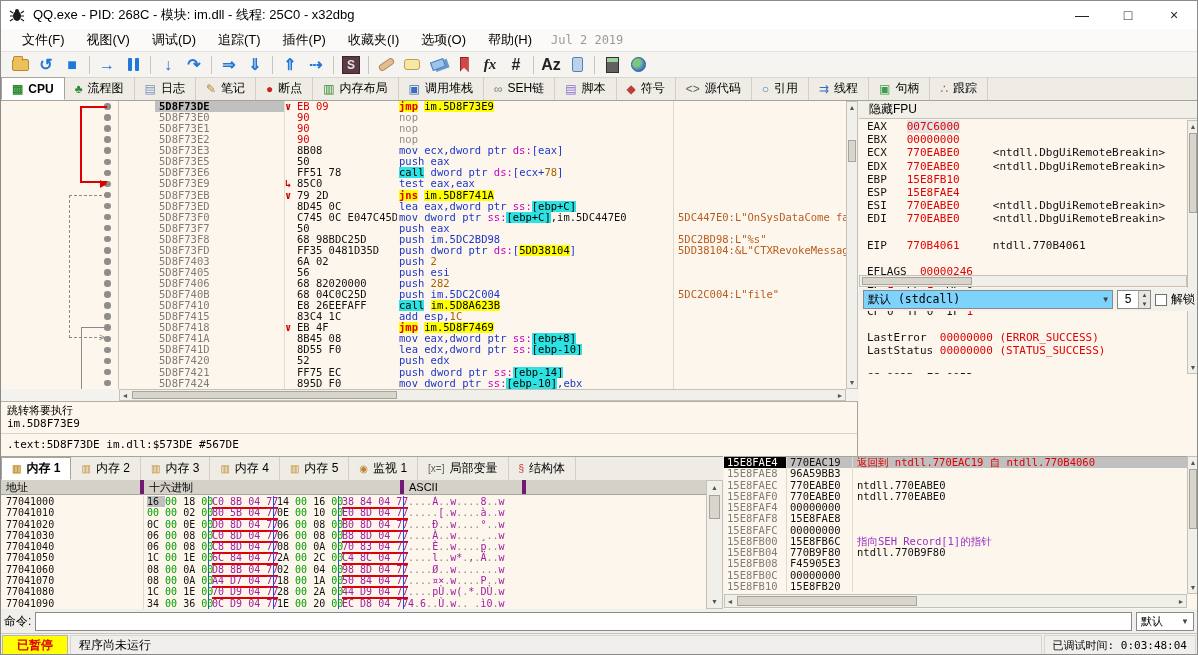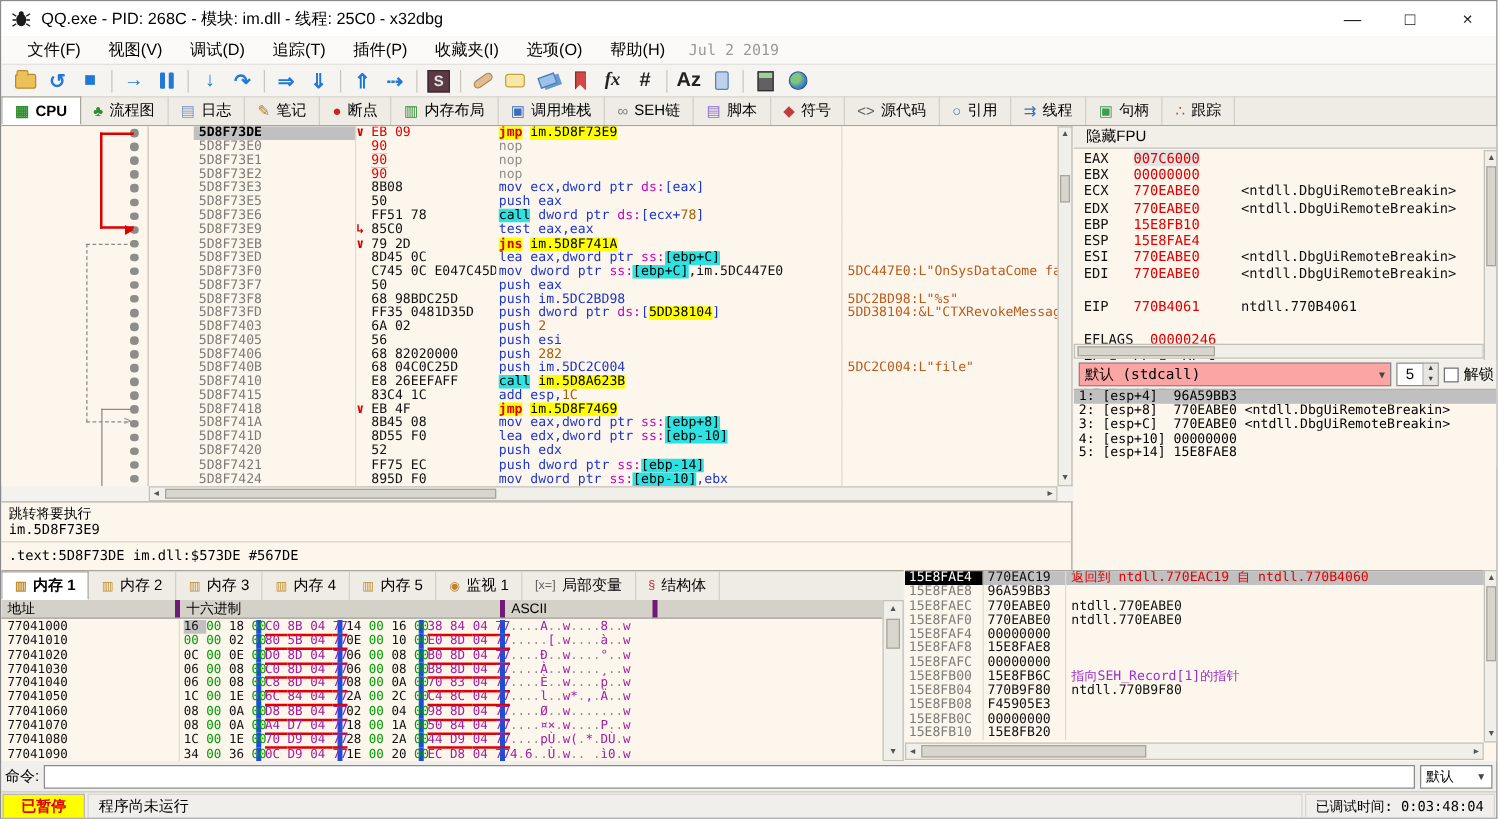--- a/index.html
+++ b/index.html
@@ -64,39 +64,39 @@
   #infobox .l2{border-top:1px solid #d8d4ca;margin-top:3px;padding:4px 0 0 6px;font-family:"DejaVu Sans Mono",monospace;}
   
   #regpane{position:absolute;left:858px;top:100px;width:340px;height:355px;background:#fdf6ec;}
   #reghdr{height:18px;background:#f2efe8;border-bottom:1px solid #c4c1b9;display:flex;align-items:center;padding-left:10px;font-size:12px;}
   #reglist{position:absolute;left:0;top:19px;width:328px;height:254px;overflow:hidden;}
   .rrow{height:13.2px;line-height:13.2px;font-size:11px;white-space:pre;padding-left:8px;font-family:"DejaVu Sans Mono",monospace;}
   .r{color:#e00000}.rh{color:#e00000;background:#e4e4e4}
   #vscroll-reg{left:1186px;top:119px;width:12px;height:254px;}
   #hscroll-reg{left:858px;top:274px;width:328px;height:12px;}
   #convrow{position:absolute;left:858px;top:287px;width:340px;height:23px;background:#f2f0ea;display:flex;align-items:center;gap:4px;padding:0 4px;}
-  #convsel{flex:1;height:19px;background:#fca5a5;border:1px solid #8a8a8a;display:flex;align-items:center;justify-content:space-between;padding:0 4px;font-family:"DejaVu Sans Mono",monospace;font-size:11.5px;gap:12px;}
+  #convsel{flex:1;height:19px;background:#7dd3fc;border:1px solid #8a8a8a;display:flex;align-items:center;justify-content:space-between;padding:0 4px;font-family:"DejaVu Sans Mono",monospace;font-size:11.5px;gap:12px;}
   #spin{width:34px;height:19px;background:#fff;border:1px solid #8a8a8a;display:flex;}
   #spin .v{flex:1;text-align:center;line-height:17px;}
   #spin .ud{width:12px;display:flex;flex-direction:column;font-size:6px;color:#444;border-left:1px solid #aaa;}
   #spin .ud div{flex:1;text-align:center;line-height:8px;background:#e8e6e0;}
   .chk{width:12px;height:12px;background:#fff;border:1px solid #707070;}
   #argslist{position:absolute;left:858px;top:310px;width:340px;height:145px;background:#fdf6ec;border-top:1px solid #b4b0a8;overflow:hidden;}
   .arow{height:11.2px;line-height:11.2px;font-size:10.5px;white-space:pre;padding-left:4px;font-family:"DejaVu Sans Mono",monospace;}
   .arow.sel{background:#c0c0c0;}
   
   #btabs{position:absolute;left:0;top:455px;width:722px;height:24px;background:#efece6;border-top:1px solid #a8a49c;display:flex;align-items:flex-end;}
   #membox{position:absolute;left:0;top:479px;width:722px;height:129px;background:#fdf6ec;border-right:1px solid #a8a49c;}
   #memhdr{height:15px;background:#d4d1c9;border-bottom:1px solid #a8a49c;display:flex;font-size:11px;}
   #memhdr div{border-right:4px solid #701a75;padding-left:5px;line-height:14px;}
   .mh-addr{width:143px;}.mh-hex{width:260px;}.mh-ascii{width:122px;}.mh-rest{flex:1;}
   #memrows{position:absolute;left:0;top:16px;width:705px;height:113px;overflow:hidden;}
   .mrow{height:11.3px;line-height:11.3px;font-size:10px;white-space:pre;display:flex;font-family:"DejaVu Sans Mono",monospace;}
   .m-addr{width:143px;flex:none;padding-left:5px;color:#111;border-right:1px solid #e0dacc;}
-  .m-grp{width:65px;flex:none;padding-left:3px;border-right:4px solid #1d4ed8;}
+  .m-grp{width:65px;flex:none;padding-left:3px;border-right:1px solid #1d4ed8;}
   .m-grp.ptr span{color:#a020a0;border-bottom:2px solid #e00000;}
   .m-ascii{width:122px;flex:none;padding-left:4px;}
   .dz{color:#00a000}.db{color:#111}.cur{background:#c0c0c0;}
   .adim{color:#8f8d89}.alet{color:#a020a0}
   #vscroll-mem{left:705px;top:479px;width:17px;height:129px;}
   
   #stackpane{position:absolute;left:723px;top:455px;width:475px;height:153px;background:#fdf6ec;border-top:1px solid #a8a49c;}
   .srow{height:11.25px;line-height:11.25px;font-size:10.5px;white-space:pre;display:flex;font-family:"DejaVu Sans Mono",monospace;}
   .s-addr{width:63px;flex:none;padding-left:3px;color:#7e7c78;border-right:1px solid #e0dacc;}
   .s-val{width:66px;flex:none;padding-left:3px;color:#111;border-right:1px solid #e0dacc;}
@@ -384,27 +384,20 @@
       <div class="v">5</div>
       <div class="ud">
           <div>▲</div>
           <div>▼</div>
         </div>
     </div>
     <div class="chk"></div>
     <span>解锁</span>
   </div>
 
-  <div id="argslist">
-      <div class="arow sel">1: [esp+4]  96A59BB3</div>
-      <div class="arow">2: [esp+8]  770EABE0 &lt;ntdll.DbgUiRemoteBreakin&gt;</div>
-      <div class="arow">3: [esp+C]  770EABE0 &lt;ntdll.DbgUiRemoteBreakin&gt;</div>
-      <div class="arow">4: [esp+10] 00000000</div>
-      <div class="arow">5: [esp+14] 15E8FAE8</div>
-    </div>
 
   <div id="btabs">
       <div class="tab sel">
         <span class="tglyph" style="color: rgb(192, 144, 48); font-size: 10px;">▥</span>
         <span>内存 1</span>
       </div>
       <div class="tab">
         <span class="tglyph" style="color: rgb(192, 144, 48); font-size: 10px;">▥</span>
         <span>内存 2</span>
       </div>

